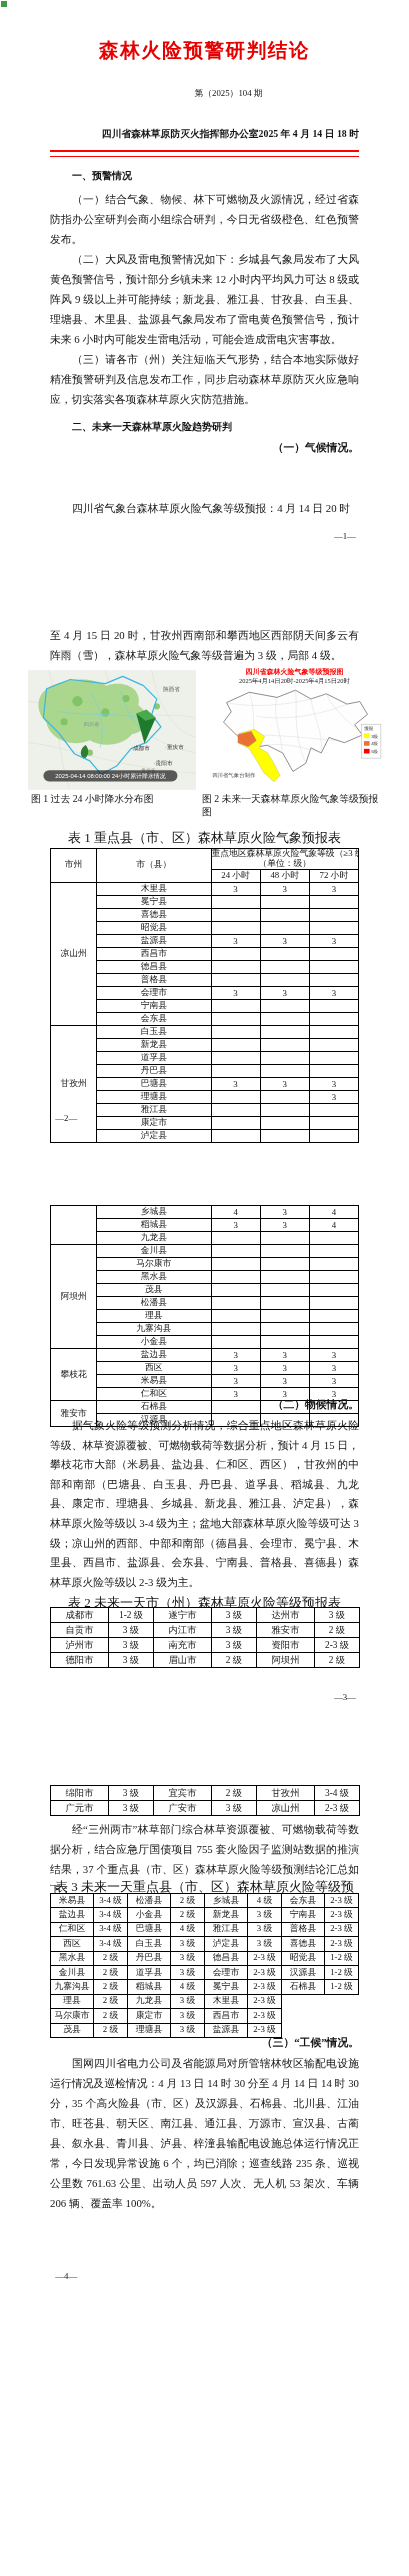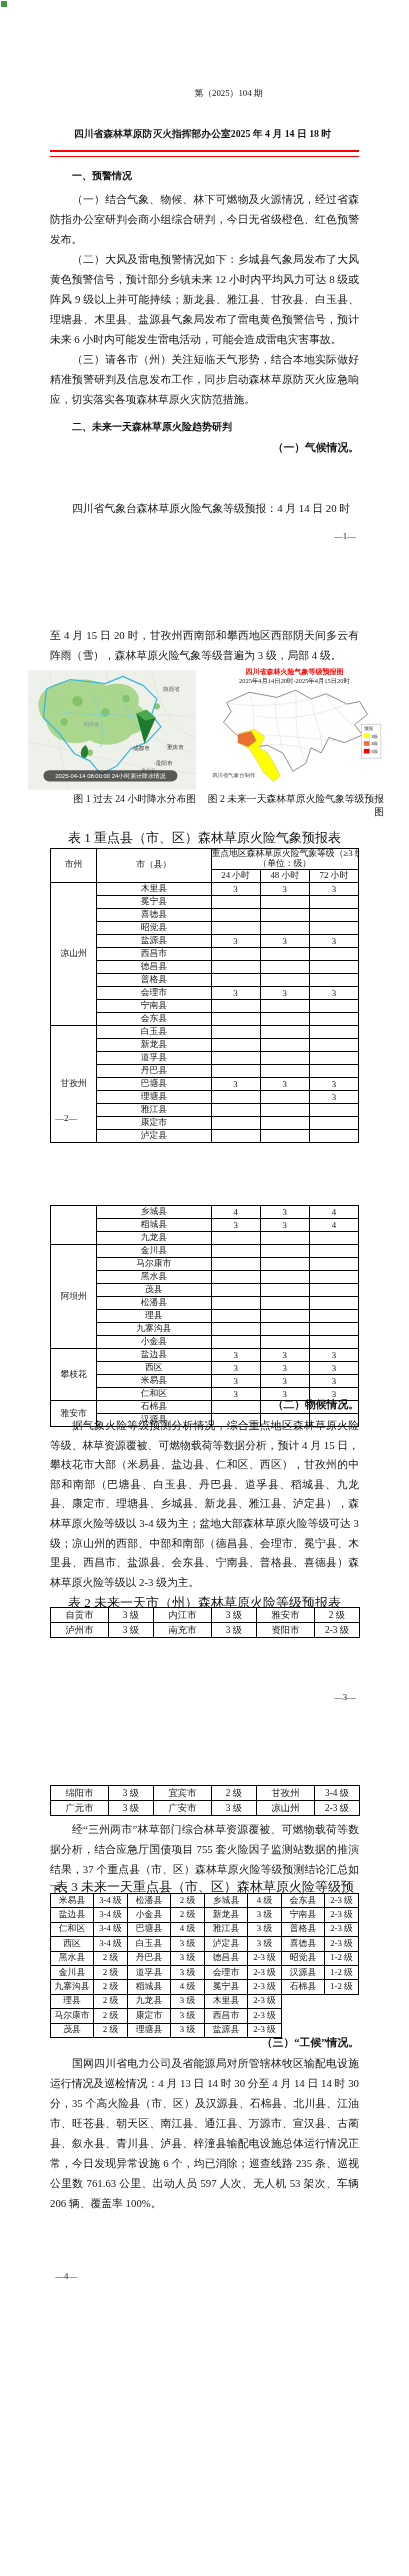--- a/index.html
+++ b/index.html
@@ -3,34 +3,34 @@
 <meta charset="utf-8">
 <style>
   html,body{margin:0;padding:0;background:#ffffff;}
   .doc{position:relative;width:409px;height:2893px;background:#ffffff;overflow:hidden;
        font-family:"Liberation Serif","DejaVu Serif",serif;color:#141414;}
   .corner{position:absolute;left:0.5px;top:0.5px;width:6.2px;height:6.2px;background:#3f9b41;}
   .main-title{position:absolute;top:37px;left:0;width:409px;text-align:center;
        font-size:19.6px;font-weight:bold;color:#e60000;letter-spacing:1.5px;}
   .issue{position:absolute;top:88px;left:0;width:409px;text-align:center;font-size:8.8px;padding-left:24px;}
   .office-row{position:absolute;top:128px;left:50px;width:309px;display:flex;
-       justify-content:flex-start;font-size:9.8px;font-weight:bold;margin-left:24px;}
+       justify-content:flex-end;font-size:9.8px;font-weight:bold;}
   .red-rule{position:absolute;top:150px;left:50px;width:309px;height:3.6px;
        border-top:2.1px solid #ff0000;border-bottom:0.5px solid #ff0000;}
   .h-num{position:absolute;left:72px;width:287px;font-family:"Liberation Sans","DejaVu Sans",sans-serif;
        font-weight:bold;font-size:10px;line-height:20px;}
   .h-sub{position:absolute;left:72px;width:287px;font-size:10.8px;line-height:20px;font-weight:bold;text-align:right;}
   .para{position:absolute;left:50px;width:309px;font-size:10.8px;line-height:20px;
        text-align:justify;text-indent:22px;}
   .noindent{text-indent:0;}
   .marker{position:absolute;left:50px;width:309px;font-size:8.8px;}
   .m-right{text-align:right;padding-right:3.1px;box-sizing:border-box;}
   .m-left{text-align:left;padding-left:5.2px;box-sizing:border-box;}
   .tcap{position:absolute;left:50px;width:309px;text-align:center;font-size:13px;}
-  .figcap{position:absolute;font-size:9.8px;text-align:right;}
+  .figcap{position:absolute;font-size:9.8px;text-align:left;}
 
   table.dtable{position:absolute;left:50px;width:309px;border-collapse:collapse;table-layout:fixed;
        background:#fff;}
   table.heavy{border:1px solid #000;}
   .dtable td,.dtable th{border:0.5px solid #000;text-align:center;vertical-align:middle;
        font-weight:normal;white-space:nowrap;overflow:hidden;padding:0;}
   .t1 td,.t1 th{font-size:8.8px;height:11.3px;}
   .t1b td{font-size:8.8px;height:10.8px;}
   .t1 .ghdr div{line-height:9.8px;font-size:8.8px;}
   .t2 td{font-size:9.3px;height:14px;}
@@ -42,20 +42,21 @@
   .fig2-title{color:#ff0000;font-size:7px;font-weight:bold;line-height:8.8px;}
   .fig2-sub{font-size:6.4px;line-height:7.7px;color:#222;}
 </style>
 </head>
 <body>
 
 <div class="doc">
 
   <div class="corner"></div>
 
+  <div class="main-title">森林火险预警研判结论</div>
   <div class="issue">第（2025）104 期</div>
   <div class="office-row">
     <span>四川省森林草原防灭火指挥部办公室</span>
     <span>2025 年 4 月 14 日 18 时</span>
   </div>
   <div class="red-rule"></div>
 
   <div class="h-num" style="top:166px">一、预警情况</div>
   <div class="para" style="top:189px">（一）结合气象、物候、林下可燃物及火源情况，经过省森防指办公室研判会商小组综合研判，今日无省级橙色、红色预警发布。</div>
   <div class="para" style="top:249px">（二）大风及雷电预警情况如下：乡城县气象局发布了大风黄色预警信号，预计部分乡镇未来 12 小时内平均风力可达 8 级或阵风 9 级以上并可能持续；新龙县、雅江县、甘孜县、白玉县、理塘县、木里县、盐源县气象局发布了雷电黄色预警信号，预计未来 6 小时内可能发生雷电活动，可能会造成雷电灾害事故。</div>
@@ -428,34 +429,50 @@
     <colgroup>
         <col style="width:58px">
         <col style="width:45px">
         <col style="width:58px">
         <col style="width:45px">
         <col style="width:58px">
         <col style="width:45px">
       </colgroup>
     <tbody>
         <tr>
+          <td>成都市</td>
+          <td>1-2 级</td>
+          <td>遂宁市</td>
+          <td>3 级</td>
+          <td>达州市</td>
+          <td>3 级</td>
+        </tr>
+        <tr>
           <td>自贡市</td>
           <td>3 级</td>
           <td>内江市</td>
           <td>3 级</td>
           <td>雅安市</td>
           <td>2 级</td>
         </tr>
         <tr>
           <td>泸州市</td>
           <td>3 级</td>
           <td>南充市</td>
           <td>3 级</td>
           <td>资阳市</td>
           <td>2-3 级</td>
+        </tr>
+        <tr>
+          <td>德阳市</td>
+          <td>3 级</td>
+          <td>眉山市</td>
+          <td>2 级</td>
+          <td>阿坝州</td>
+          <td>2 级</td>
         </tr>
       </tbody>
   </table>
 
   <div class="marker m-right" style="top:1692px">—3—</div>
 
   <table class="dtable heavy t2" style="top:1785px">
     <colgroup>
         <col style="width:58px">
         <col style="width:45px">

